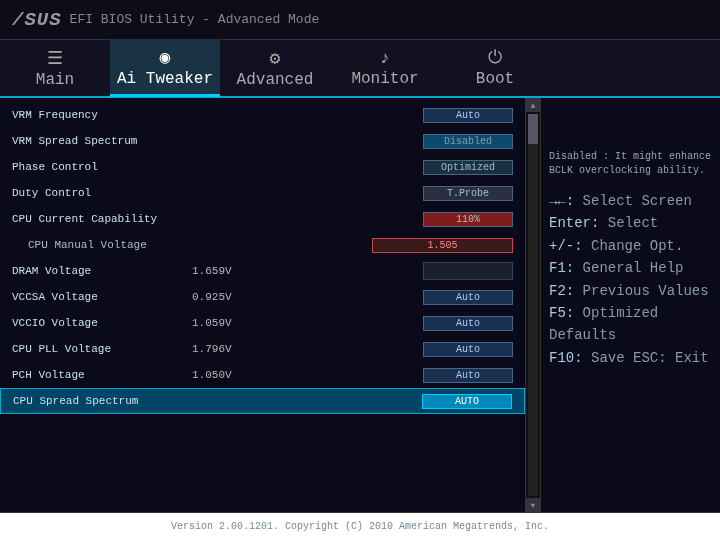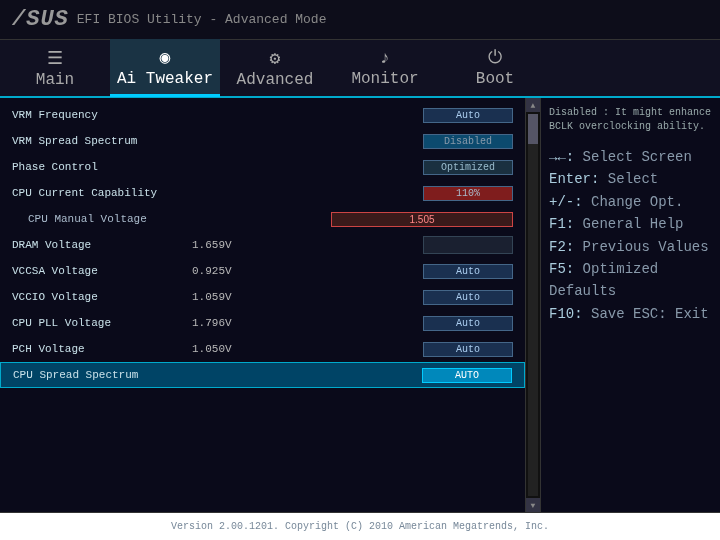--- a/index.html
+++ b/index.html
@@ -16,21 +16,21 @@
     .header {
       background: #0d0d1a;
       height: 40px;
       display: flex;
       align-items: center;
       padding: 0 12px;
       border-bottom: 1px solid #333;
     }
     .asus-logo {
       color: #999;
-      font-size: 22px;
+      font-size: 19px;
       font-weight: bold;
       font-style: italic;
       letter-spacing: 1px;
       margin-right: 8px;
     }
     .header-title {
       color: #888;
       font-size: 13px;
     }
 
@@ -125,24 +125,24 @@
     .ctrl-btn.optimized { background: #1a3040; color: #99bbcc; }
     .ctrl-btn.tprobe { background: #2a3040; color: #aabbcc; }
     .ctrl-btn.pct { background: #7f1d1d; color: #aabbcc; }
     .ctrl-btn.manual { background: #2a3040; color: #aabbcc; }
     .ctrl-btn.highlight-auto { background: #0088bb; color: #ffffff; border-color: #00ccff; }
     .ctrl-input {
       background: #3a1a1a;
       border: 1px solid #cc4444;
       color: #ff8888;
       font-size: 10px;
-      padding: 1px 24px;
+      padding: 1px 6px;
       min-width: 90px;
       text-align: center;
-      font-family: Liberation Sans, sans-serif;
+      font-family: Liberation Mono, monospace;
     }
     .ctrl-empty {
       background: #1a2030;
       border: 1px solid #334455;
       min-width: 90px;
       height: 18px;
     }
 
     
     .scroll-bar {
@@ -184,20 +184,21 @@
       padding: 8px;
       font-size: 10px;
       color: #aab;
       border-left: 1px solid #333;
     }
     .help-text {
       color: #99aaaa;
       font-size: 10px;
       line-height: 1.4;
       margin-bottom: 12px;
+      margin-top: 44px;
     }
     .key-help {
       font-size: 14px;
       color: #8899aa;
       line-height: 1.6;
     }
     .key-help .key {
       color: #aaccdd;
     }
 
@@ -260,20 +261,27 @@
       <span class="row-value"></span>
       <div class="row-control">
           <div class="ctrl-btn disabled">Disabled</div>
         </div>
     </div>
       <div class="bios-row">
       <span class="row-label">Phase Control</span>
       <span class="row-value"></span>
       <div class="row-control">
           <div class="ctrl-btn optimized">Optimized</div>
+        </div>
+    </div>
+      <div class="bios-row">
+      <span class="row-label">Duty Control</span>
+      <span class="row-value"></span>
+      <div class="row-control">
+          <div class="ctrl-btn tprobe">T.Probe</div>
         </div>
     </div>
       <div class="bios-row">
       <span class="row-label">CPU Current Capability</span>
       <span class="row-value"></span>
       <div class="row-control">
           <div class="ctrl-btn pct">110%</div>
         </div>
     </div>
       <div class="bios-row">

